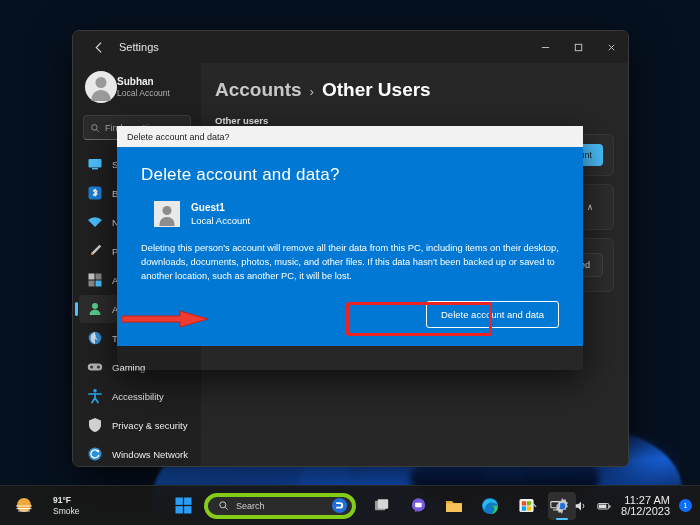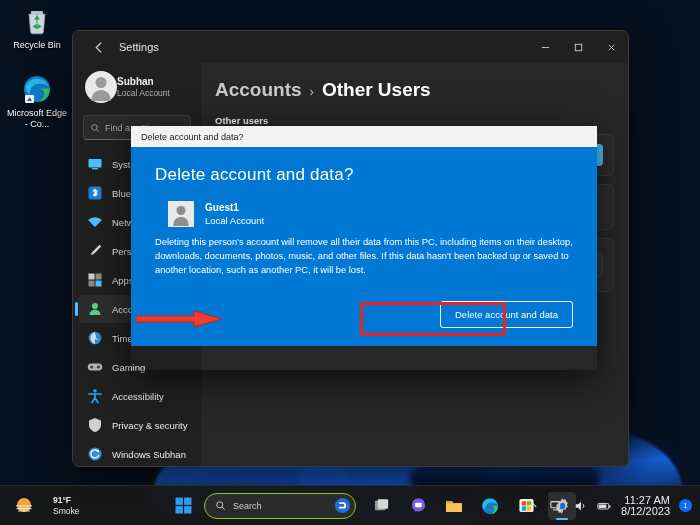--- a/index.html
+++ b/index.html
@@ -138,21 +138,21 @@
     color: #dcdcdc; font-size: 9px; display: flex; align-items: center; justify-content: center;
     border: none; flex: none;
   }
 
   .links { margin-top: 16px; }
   .link-row { display: flex; align-items: center; gap: 9px; margin-bottom: 10px; }
   .link-txt { color: #4cc2ff; font-size: 9.5px; }
 
   
   #delete-dialog {
-    position: absolute; left: 131px; top: 126px; width: 466px; height: 244px;
+    position: absolute; left: 117px; top: 126px; width: 466px; height: 244px;
     box-shadow: 0 10px 34px rgba(0,0,0,.65);
   }
   .dlg-titlebar {
     height: 21px; background: #f2f2f2; display: flex; align-items: center;
     padding-left: 10px; color: #1b1b1b; font-size: 9px;
   }
   .dlg-body {
     height: 199px; background: #0078d4; padding: 18px 24px 0 24px;
     position: relative;
   }
@@ -165,21 +165,21 @@
     content:""; position:absolute; left:50%; top:5px; width:9px; height:9px;
     border-radius:50%; background:#8d8d8d; transform: translateX(-50%);
   }
   .dlg-av::after {
     content:""; position:absolute; left:50%; top:16px; width:15px; height:9px;
     border-radius:7px 7px 0 0; background:#8d8d8d; transform: translateX(-50%);
   }
   .dlg-uname { color: #ffffff; font-size: 10px; font-weight: bold; line-height: 13px; }
   .dlg-usub { color: #ffffff; font-size: 9.5px; line-height: 13px; }
   .dlg-text {
-    color: #ffffff; font-size: 9.3px; line-height: 14px; margin-top: 8px;
+    color: #ffffff; font-size: 9.3px; line-height: 14px; margin-top: 14px;
     max-width: 420px;
   }
   .dlg-actions {
     position: absolute; right: 24px; bottom: 18px; display: flex; gap: 11px;
   }
   .dlg-btn {
     background: transparent; color: #ffffff; border: 1px solid #ffffff;
     border-radius: 3px; font-size: 9.5px; font-family: inherit;
     padding: 7px 14px; white-space: nowrap;
   }
@@ -197,21 +197,21 @@
     display: flex; align-items: center;
   }
   .weather { display: flex; align-items: center; gap: 19px; margin-left: 14px; }
   .weather-txt { color: #e8e8e8; font-size: 8.5px; line-height: 11px; }
   .weather-temp { font-weight: bold; }
 
   .tb-center { position: absolute; left: 170px; display: flex; align-items: center; gap: 8px; }
   .start-btn { width: 26px; height: 26px; display: flex; align-items: center; justify-content: center; border-radius: 4px; }
   .tb-search {
     width: 152px; height: 26px; border-radius: 13px; background: #2b2b2b;
-    border: 1px solid #84cc16; display: flex; align-items: center; gap: 7px;
+    border: 4px solid #84cc16; display: flex; align-items: center; gap: 7px;
     padding: 0 4px 0 10px; color: #cfcfcf; font-size: 9px;
   }
   .tb-app { width: 28px; height: 28px; display: flex; align-items: center; justify-content: center;
             border-radius: 4px; position: relative; }
   .tb-app.running::after {
     content:""; position:absolute; bottom:0px; left:50%; transform: translateX(-50%);
     width: 12px; height: 2px; border-radius: 2px; background: #4cc2ff;
   }
   .tb-app.active { background: #2f2f2f; }
   .tray { position: absolute; right: 8px; display: flex; align-items: center; gap: 9px; }
@@ -223,46 +223,21 @@
 </head>
 <body>
 
 <div id="desktop">
   <div class="wall-bloom"></div>
   <div class="wall-ribbon" style="left:150px; width:200px; height:90px; transform:rotate(-4deg);"></div>
   <div class="wall-ribbon" style="left:300px; width:230px; height:100px; transform:rotate(3deg);"></div>
   <div class="wall-ribbon" style="left:470px; width:210px; height:86px; transform:rotate(-6deg);"></div>
   <div class="wall-dark" style="left:410px; width:190px; height:70px;"></div>
 
-  <div class="dicon" style="left:6px; top:6px;">
-    <span class="glyph">
-      <svg viewBox="0 0 30 30" width="30" height="30">
-        <path d="M7 8 h16 l-1.6 18 a2 2 0 0 1 -2 1.8 h-8.8 a2 2 0 0 1 -2 -1.8 Z" fill="#cfd8dd" stroke="#8fa0aa" stroke-width="0.8"></path>
-        <rect x="9" y="5" width="12" height="3.2" rx="1" fill="#b9c5cc"></rect>
-        <circle cx="15" cy="17" r="6" fill="none"></circle>
-        <path d="M12.2 13.5 l2.8-4.4 2.8 4.4 h-2.2 v4 h-1.2 v-4 Z" fill="#1fa84f" transform="rotate(0 15 16)"></path>
-        <path d="M10.6 20.6 l4.4 2.6 -0.2-5.4 z" fill="#1fa84f"></path>
-        <path d="M19.6 20.6 l-4.4 2.6 0.2-5.4 z" fill="#1fa84f"></path>
-      </svg>
-    </span>
-    <span class="label">Recycle Bin</span>
-  </div>
-
-  <div class="dicon" style="left:6px; top:74px;">
-    <span class="glyph">
-      <svg viewBox="0 0 30 30" width="30" height="30">
-        <circle cx="15" cy="15" r="13" fill="#0f7ec8"></circle>
-        <path d="M3.6 12.5 a12.6 12.6 0 0 1 23.8 1.2 c-3.4 -4.4 -11.6 -5.6 -16.4 -1.6 -2.4 2 -3.4 5.2 -3 8.2 -3-2-4.8-5-4.4-7.8Z" fill="#2bb7e8"></path>
-        <path d="M27.6 14.6 c1 6.2 -3.4 12.4 -10.4 13.2 3 -1.8 5.4 -5 5.2 -8.4 -0.2 -3 -2.6 -4.8 -5.6 -4.8 h10.8Z" fill="#35c56a"></path>
-        <rect x="3" y="21" width="9" height="8" rx="1" fill="#f3f3f3"></rect>
-        <path d="M5.2 27 l2.4-4 2.4 4 z" fill="#2563a8"></path>
-      </svg>
-    </span>
-    <span class="label">Microsoft Edge - Co...</span>
-  </div>
+
 
   <div id="settings-window">
 
     <div class="titlebar">
       <div class="back-btn">
         <svg viewBox="0 0 16 16" width="13" height="13">
           <path d="M10 2 L4 8 L10 14" fill="none" stroke="#d8d8d8" stroke-width="1.4"></path>
         </svg>
       </div>
       <span class="tb-title">Settings</span>
@@ -388,21 +363,21 @@
             </svg>
             <span class="navlabel">Privacy &amp; security</span>
           </div>
 
           <div class="navitem">
             <svg class="navicon" viewBox="0 0 16 16">
               <circle cx="8" cy="8" r="6.5" fill="#2e8fd8"></circle>
               <path d="M11.2 5.6 a4 4 0 1 0 0.6 3.2" fill="none" stroke="#fff" stroke-width="1.3"></path>
               <path d="M11.8 3.4 L12 6.2 L9.2 6" fill="#fff"></path>
             </svg>
-            <span class="navlabel">Windows Subhan</span>
+            <span class="navlabel">Windows Network</span>
           </div>
 
         </div>
       </div>
 
       <div class="mainpane">
         <div class="breadcrumb">
           <span class="bc-parent">Accounts</span>
           <span class="bc-sep">›</span>
           <span class="bc-current">Other Users</span>

